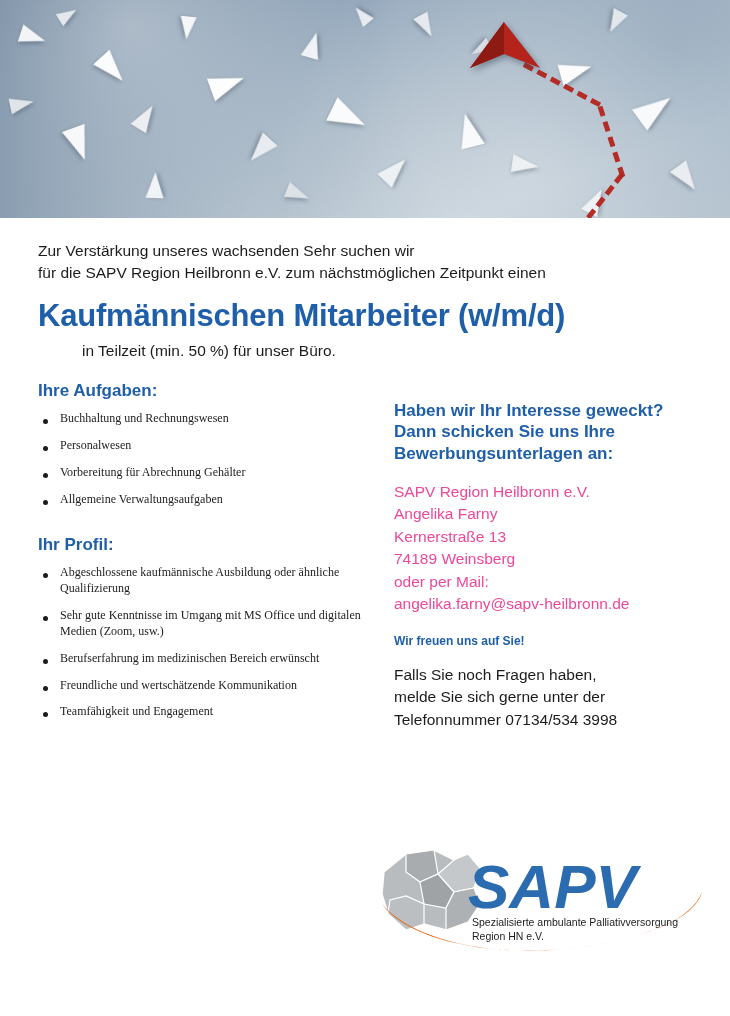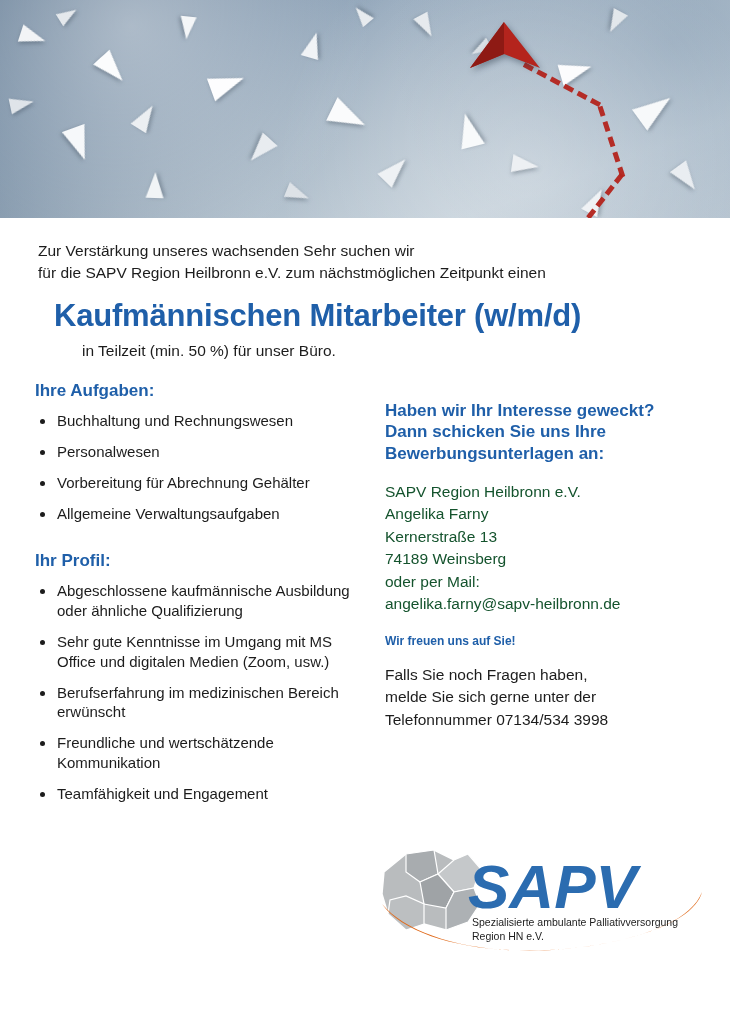--- a/index.html
+++ b/index.html
@@ -58,35 +58,34 @@
   }
   .intro {
     font-size: 15.5px;
     line-height: 1.45;
     color: #1c1c1c;
   }
   h1.headline {
     color: #1f5fa9;
     font-size: 31px;
     font-weight: bold;
-    margin: 14px 0 8px 16px;
+    margin: 14px 0 8px 0;
     letter-spacing: -0.2px;
     line-height: 1.12;
   }
   .subline {
     font-size: 15.5px;
     color: #1c1c1c;
     margin-bottom: 20px;
     margin-left: 44px;
   }
 
   .cols {
     display: flex;
-    gap: 20px;
-    justify-content: center;
+    gap: 26px;
   }
   .col-left { width: 330px; flex: none; }
   .col-right { width: 310px; flex: none; }
 
   h2.secthead {
     color: #1f5fa9;
     font-size: 17px;
     font-weight: bold;
     margin: 0 0 10px 0;
     line-height: 1.28;
@@ -95,39 +94,40 @@
 
   ul.bullets {
     list-style: none;
     margin: 0;
     padding: 0;
   }
   ul.bullets li {
     position: relative;
     padding-left: 22px;
     margin-bottom: 11px;
-    font-size: 15px;
+    font-size: 12px;
     line-height: 1.32;
     color: #1c1c1c;
+    font-family: Liberation Serif, serif;
   }
   ul.bullets li:before {
     content: "";
     position: absolute;
     left: 5px;
     top: 8px;
     width: 5px;
     height: 5px;
     border-radius: 50%;
     background: #1c1c1c;
   }
 
   .addr {
     font-size: 15.5px;
     line-height: 1.45;
-    color: #14532d;
+    color: #ec4899;
     margin-top: 16px;
   }
   .addr .line { display: block; }
   .cta {
     color: #1f5fa9;
     font-size: 12px;
     font-weight: bold;
     margin: 18px 0 16px 0;
   }
   .questions {

